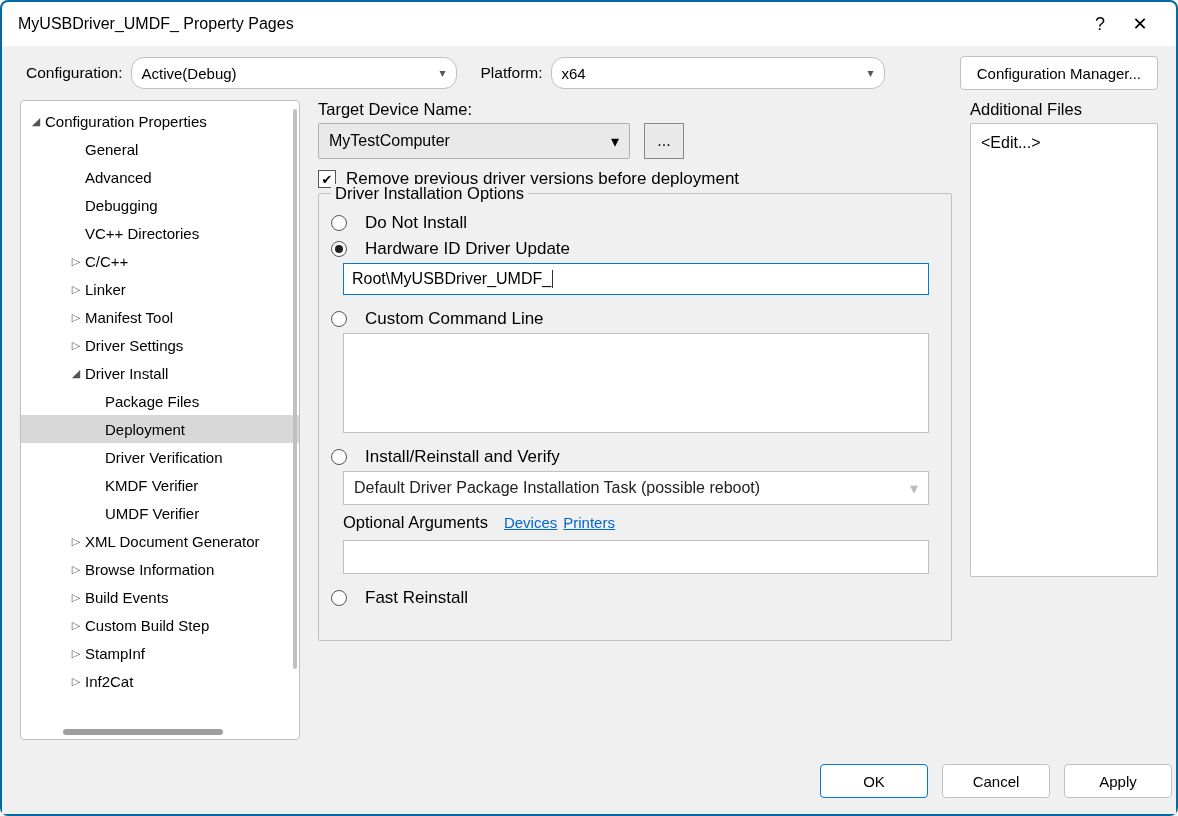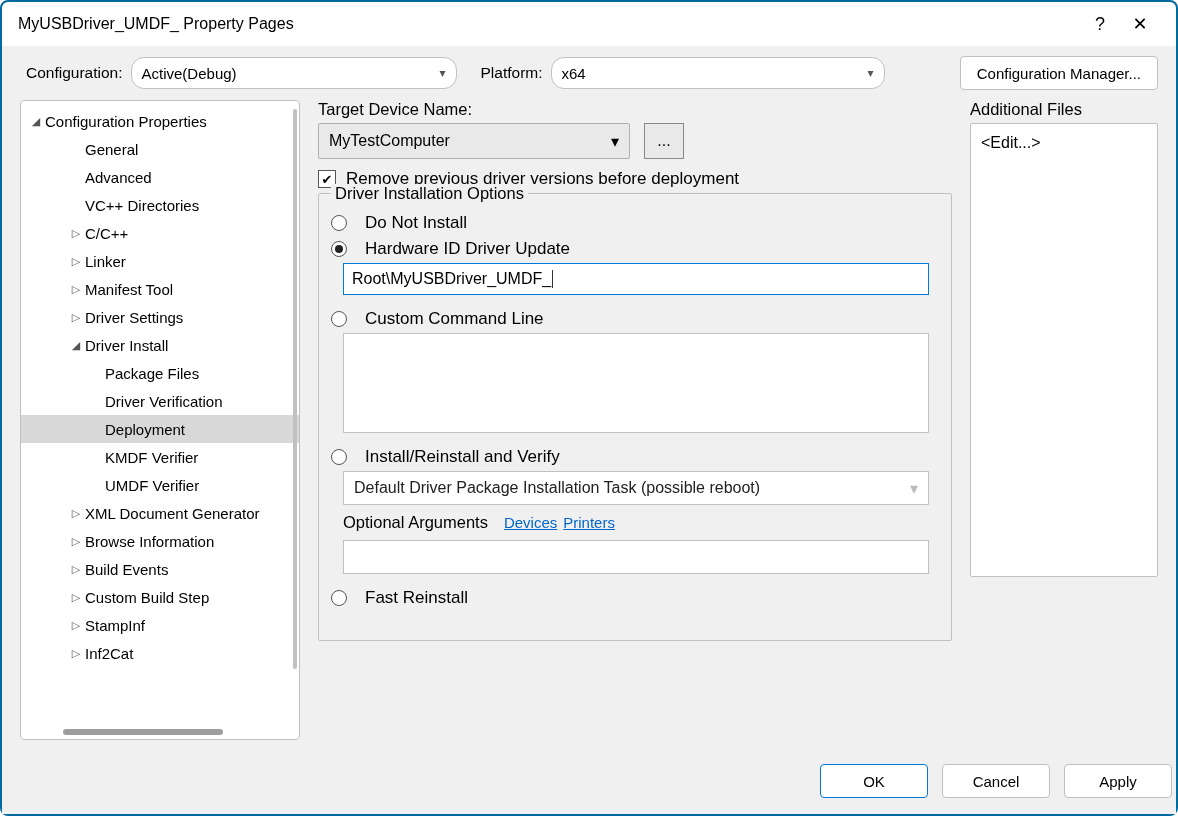--- a/index.html
+++ b/index.html
@@ -341,20 +341,24 @@
           <div class="tree-item" style="padding-left: 48px;">
             <span class="arrow"></span>
             <span>General</span>
           </div>
           <div class="tree-item" style="padding-left: 48px;">
             <span class="arrow"></span>
             <span>Advanced</span>
           </div>
           <div class="tree-item" style="padding-left: 48px;">
             <span class="arrow"></span>
+            <span>Debugging</span>
+          </div>
+          <div class="tree-item" style="padding-left: 48px;">
+            <span class="arrow"></span>
             <span>VC++ Directories</span>
           </div>
           <div class="tree-item" style="padding-left: 48px;">
             <span class="arrow">▷</span>
             <span>C/C++</span>
           </div>
           <div class="tree-item" style="padding-left: 48px;">
             <span class="arrow">▷</span>
             <span>Linker</span>
           </div>
@@ -367,27 +371,27 @@
             <span>Driver Settings</span>
           </div>
           <div class="tree-item" style="padding-left: 48px;">
             <span class="arrow">◢</span>
             <span>Driver Install</span>
           </div>
           <div class="tree-item" style="padding-left: 68px;">
             <span class="arrow"></span>
             <span>Package Files</span>
           </div>
+          <div class="tree-item selected" style="padding-left: 68px;">
+            <span class="arrow"></span>
+            <span>Deployment</span>
+          </div>
           <div class="tree-item" style="padding-left: 68px;">
             <span class="arrow"></span>
             <span>Driver Verification</span>
-          </div>
-          <div class="tree-item selected" style="padding-left: 68px;">
-            <span class="arrow"></span>
-            <span>Deployment</span>
           </div>
           <div class="tree-item" style="padding-left: 68px;">
             <span class="arrow"></span>
             <span>KMDF Verifier</span>
           </div>
           <div class="tree-item" style="padding-left: 68px;">
             <span class="arrow"></span>
             <span>UMDF Verifier</span>
           </div>
           <div class="tree-item" style="padding-left: 48px;">

